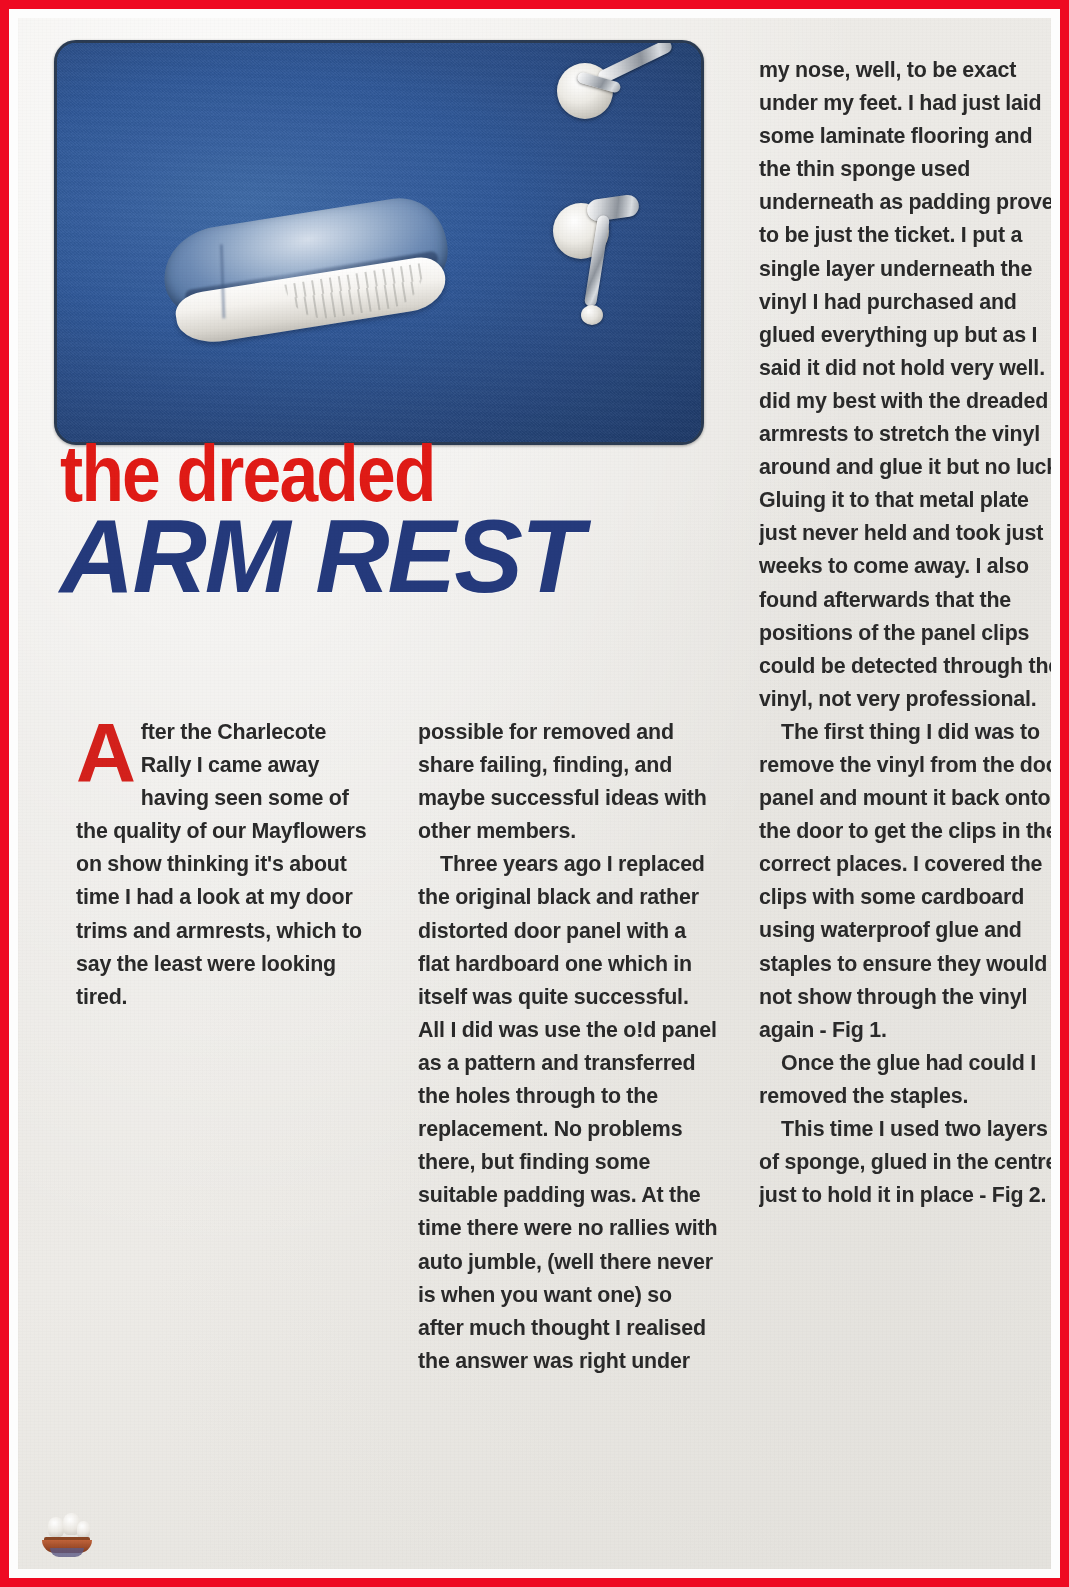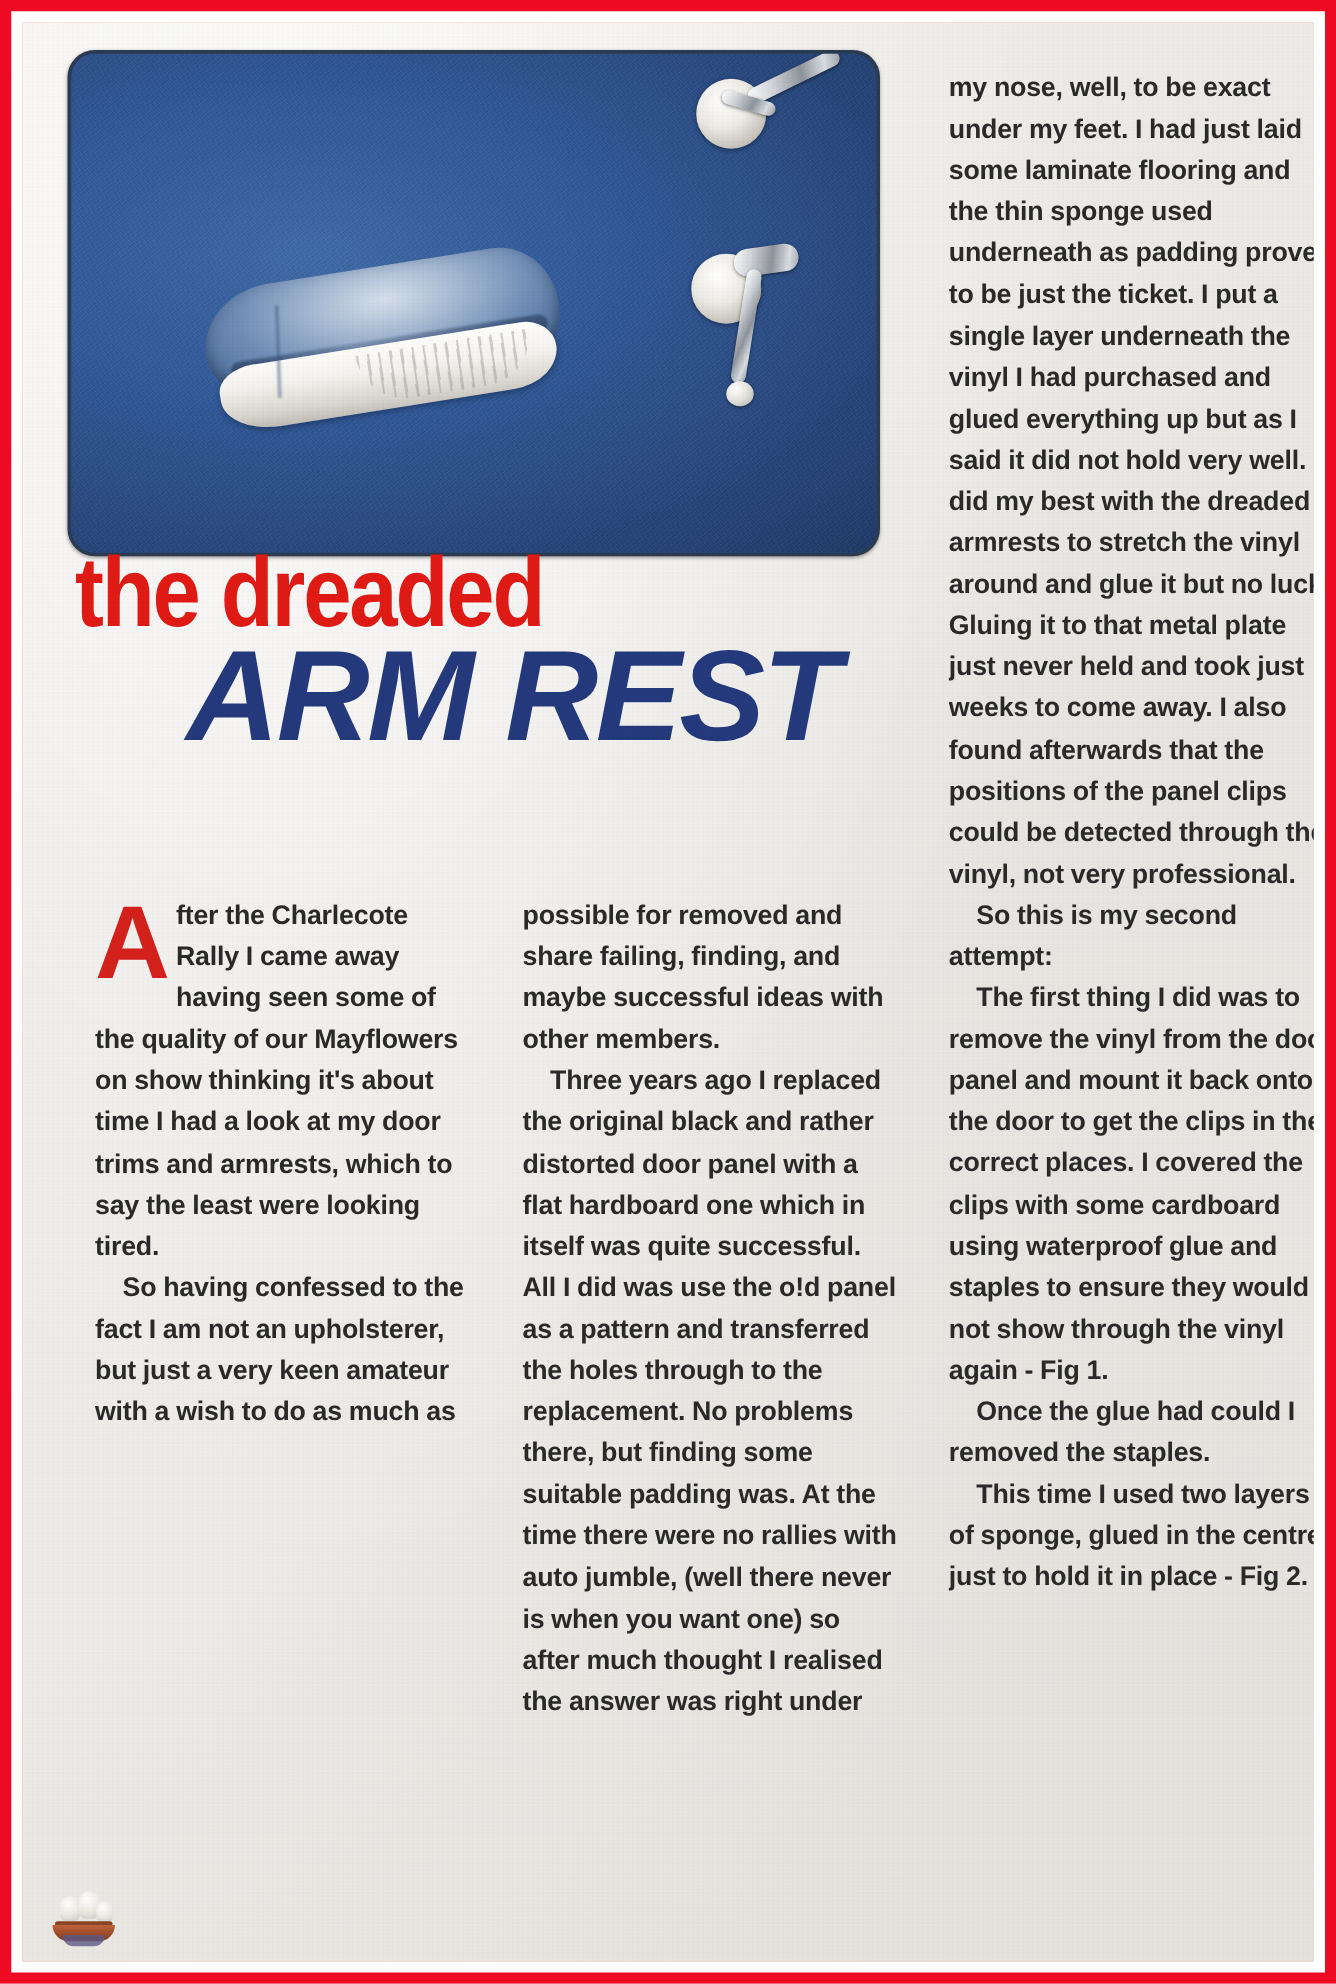--- a/index.html
+++ b/index.html
@@ -219,21 +219,20 @@
     font-family: "Liberation Sans", sans-serif;
     font-weight: 700;
     font-style: italic;
     font-size: 103px;
     line-height: .98;
     letter-spacing: -2px;
     color: #253a7c;
     margin-top: -4px;
     white-space: nowrap;
     text-shadow: 0 1px 1px rgba(255,255,255,.4);
-    text-align: center;
   }
 
   
   .col {
     position: absolute;
     color: #2a2a2a;
     font-family: "Liberation Sans", sans-serif;
     font-weight: 700;
     font-size: 21.4px;
     line-height: 33.1px;
@@ -365,31 +364,29 @@
 
     <div class="headline">
       <div class="kicker">the dreaded</div>
       <div class="main">ARM REST</div>
     </div>
 
     <div class="col" id="col1">
       <p class="first">
         <span class="dropcap">A</span><span>fter the Charlecote Rally I came away having seen some of the quality of our Mayflowers on show thinking it's about time I had a look at my door trims and armrests, which to say the least were looking tired.</span>
       </p>
-      <p><span>So having confessed to the fact I am not an upholsterer, but just a very keen amateur with a wish to do as much as</span></p>
     </div>
 
     <div class="col" id="col2">
       <p class="first"><span>possible for removed and share failing, finding, and maybe successful ideas with other members.</span></p>
       <p><span>Three years ago I replaced the original black and rather distorted door panel with a flat hardboard one which in itself was quite successful. All I did was use the o!d panel as a pattern and transferred the holes through to the replacement. No problems there, but finding some suitable padding was. At the time there were no rallies with auto jumble, (well there never is when you want one) so after much thought I realised the answer was right under</span></p>
     </div>
 
     <div class="col" id="col3">
       <p class="first"><span>my nose, well, to be exact under my feet.  I had just laid some laminate flooring and the thin sponge used underneath as padding proved to be just the ticket. I put a single layer underneath the vinyl I had purchased and glued everything up but as I said it did not hold very well. I did my best with the dreaded armrests to stretch the vinyl around and glue it but no luck. Gluing it to that metal plate just never held and took just weeks to come away. I also found afterwards that the positions of the panel clips could be detected through the vinyl, not very professional.</span></p>
-      <p><span>So this is my second attempt:</span></p>
       <p><span>The first thing I did was to remove the vinyl from the door panel and mount it back onto the door to get the clips in the correct places. I covered the clips with some cardboard using waterproof glue and staples to ensure they would not show through the vinyl again - Fig 1.</span></p>
       <p><span>Once the glue had could I removed the staples.</span></p>
       <p><span>This time I used two layers of sponge, glued in the centre just to hold it in place - Fig 2.</span></p>
     </div>
 
     <div class="ship-logo">
       <div class="ship-sail" style="left:12px; bottom:22px; width:16px; height:20px;"></div>
       <div class="ship-sail" style="left:27px; bottom:24px; width:17px; height:22px;"></div>
       <div class="ship-sail" style="left:41px; bottom:21px; width:13px; height:17px;"></div>
       <div class="ship-deck"></div>

